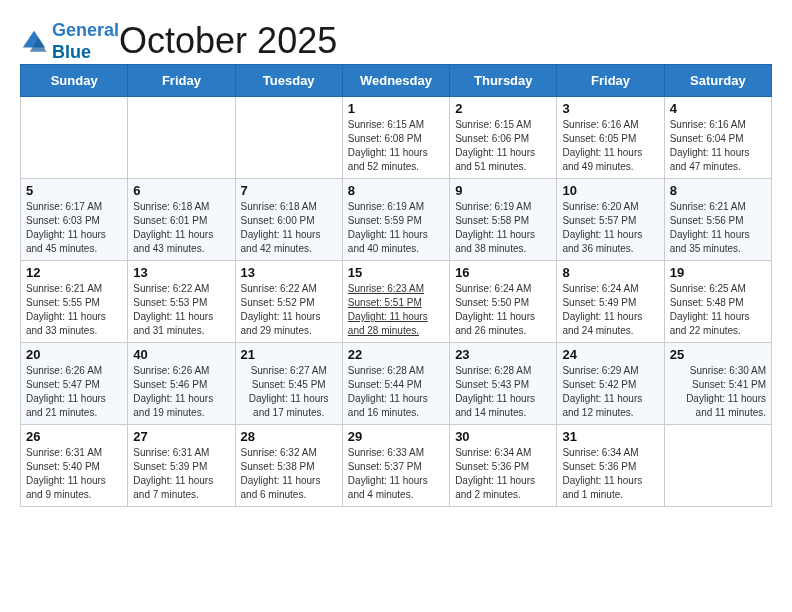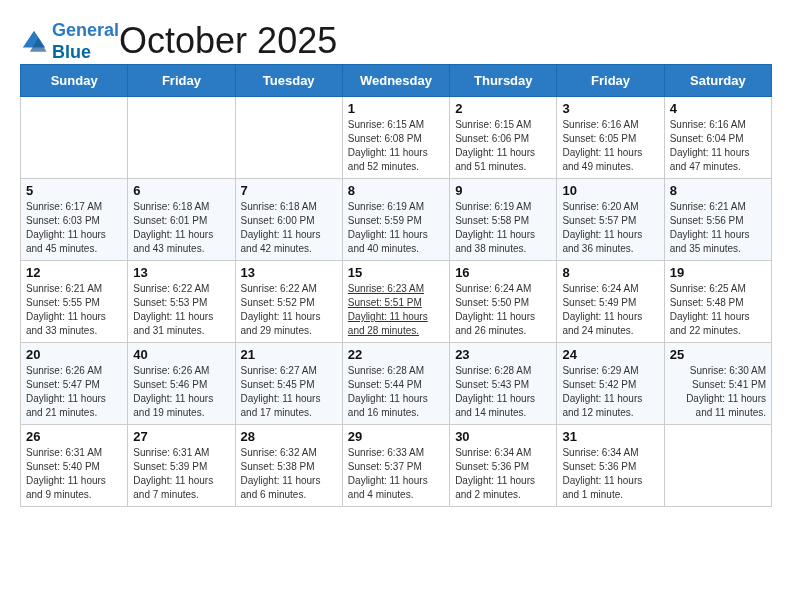--- a/index.html
+++ b/index.html
@@ -263,21 +263,21 @@
         </td>
         <td>
           <div class="day-num">40</div>
           <div class="day-info" style="white-space: pre-line;">Sunrise: 6:26 AM
 Sunset: 5:46 PM
 Daylight: 11 hours
 and 19 minutes.</div>
         </td>
         <td>
           <div class="day-num">21</div>
-          <div class="day-info" style="white-space: pre-line;">Sunrise: 6:27 AM
+          <div class="day-info" style="white-space: pre-line; text-align: center;">Sunrise: 6:27 AM
 Sunset: 5:45 PM
 Daylight: 11 hours
 and 17 minutes.</div>
         </td>
         <td>
           <div class="day-num">22</div>
           <div class="day-info" style="white-space: pre-line;">Sunrise: 6:28 AM
 Sunset: 5:44 PM
 Daylight: 11 hours
 and 16 minutes.</div>

